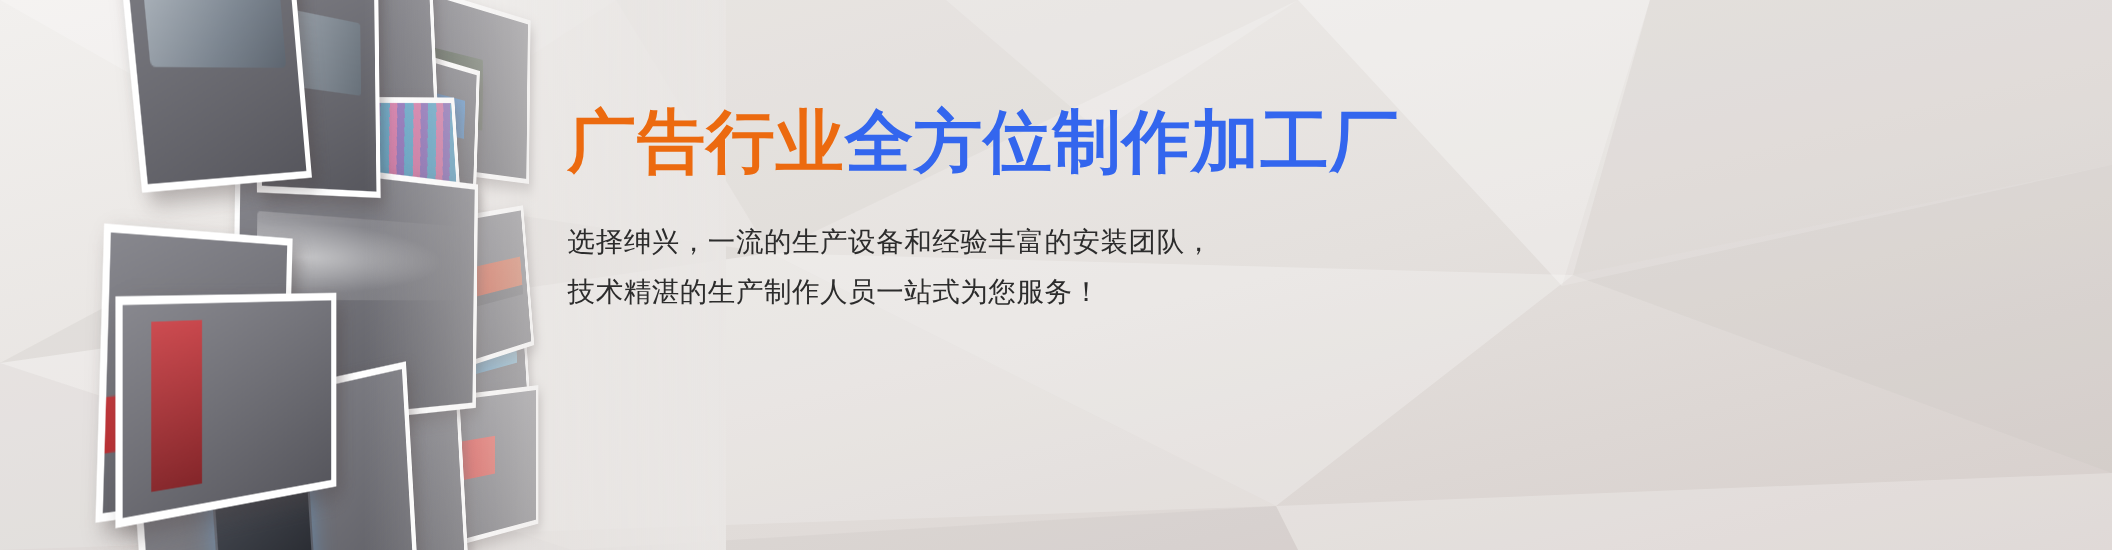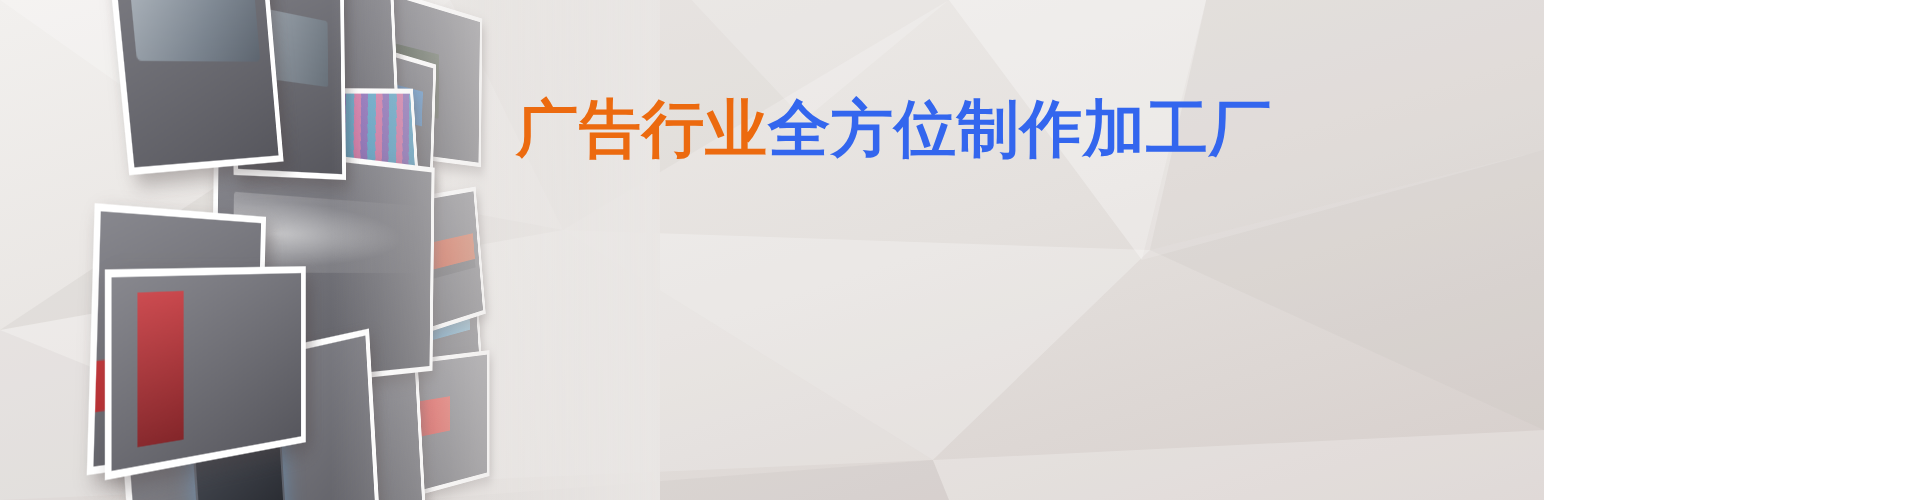--- a/index.html
+++ b/index.html
@@ -5,21 +5,21 @@
 <style>
   * { margin:0; padding:0; box-sizing:border-box; }
   html, body {
     width:1920px; height:500px;
     overflow:hidden;
     font-family:"DejaVu Sans","Liberation Sans",sans-serif;
   }
 
   .banner {
     position:relative;
-    width:1544px; height:500px;
+    width:1920px; height:500px;
     overflow:hidden;
     background:#ddd8d6;
   }
 
   
   .bg-poly { position:absolute; inset:0; width:100%; height:100%; }
 
   
   .collage {
     position:absolute;
@@ -256,16 +256,20 @@
   </div>
 
   <div class="collage-fade"></div>
 
   <div class="copy">
 
     <div class="headline">
       <span class="part-a">广告行业</span><span class="part-b">全方位制作加工厂</span>
     </div>
 
+    <div class="subline">
+      <div>选择绅兴，一流的生产设备和经验丰富的安装团队，</div>
+      <div>技术精湛的生产制作人员一站式为您服务！</div>
+    </div>
 
   </div>
 
 </div>
 
 </body></html>

